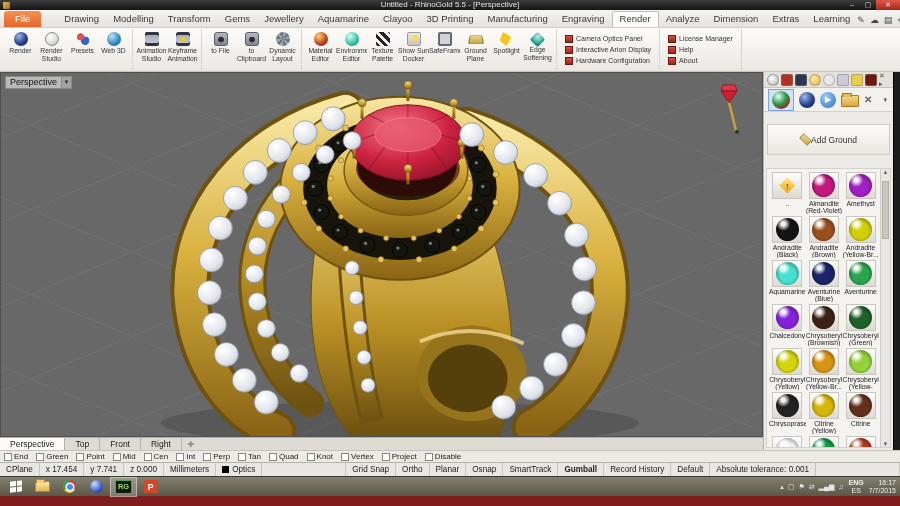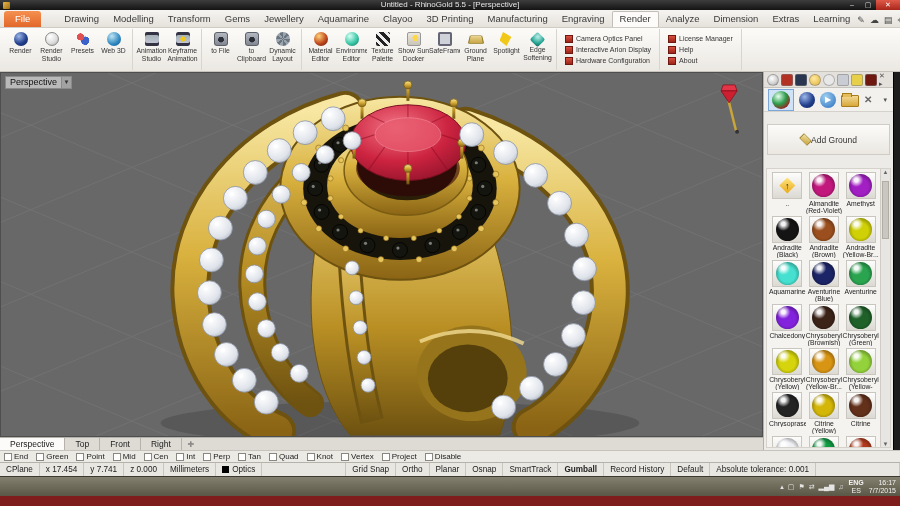--- a/index.html
+++ b/index.html
@@ -806,20 +806,45 @@
       <div class="scell">
         <span>Default</span>
       </div>
       <div class="scell">
         <span>Absolute tolerance: 0.001</span>
       </div>
       <div class="spacer"></div>
     </div>
 
   <div class="taskbar">
+    <div id="taskapps" style="display:flex">
+        <div class="tapp">
+          <div class="winlogo">
+            <i></i>
+            <i></i>
+            <i></i>
+            <i></i>
+          </div>
+        </div>
+        <div class="tapp">
+          <div class="ico-folder"></div>
+        </div>
+        <div class="tapp">
+          <div class="ico-chrome"></div>
+        </div>
+        <div class="tapp">
+          <div class="ico-rhino"></div>
+        </div>
+        <div class="tapp active">
+          <div class="ico-rg">RG</div>
+        </div>
+        <div class="tapp">
+          <div class="ico-pp">P</div>
+        </div>
+      </div>
     <div class="tray" id="tray">
       <span id="tray-icons" style="display:flex;gap:4px">
           <span class="tico">▴</span>
           <span class="tico">▢</span>
           <span class="tico">⚑</span>
           <span class="tico">⇄</span>
           <span class="tico">▂▄▆</span>
           <span class="tico">♫</span>
         </span>
       <span class="lang">

